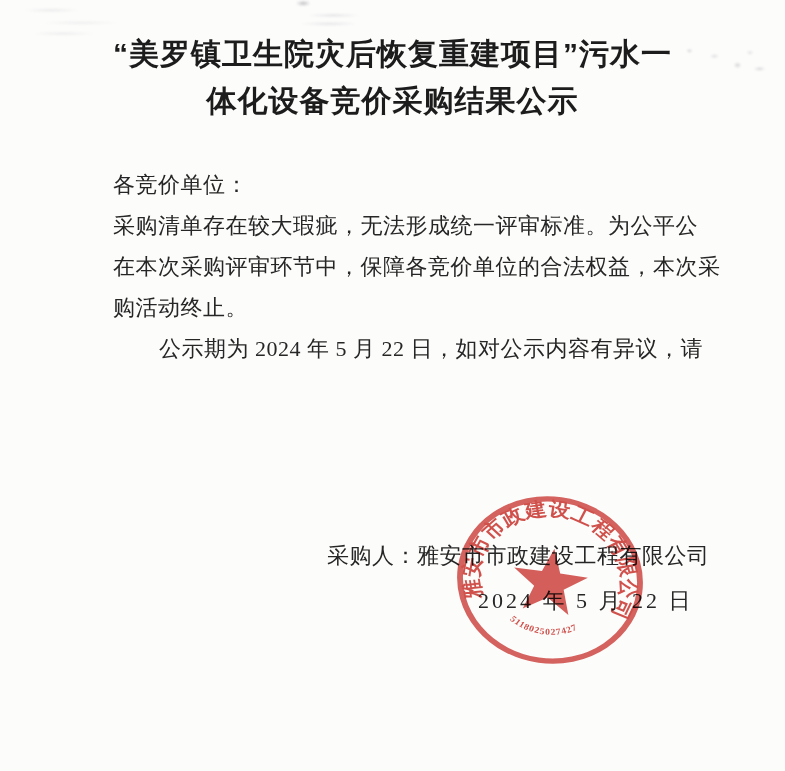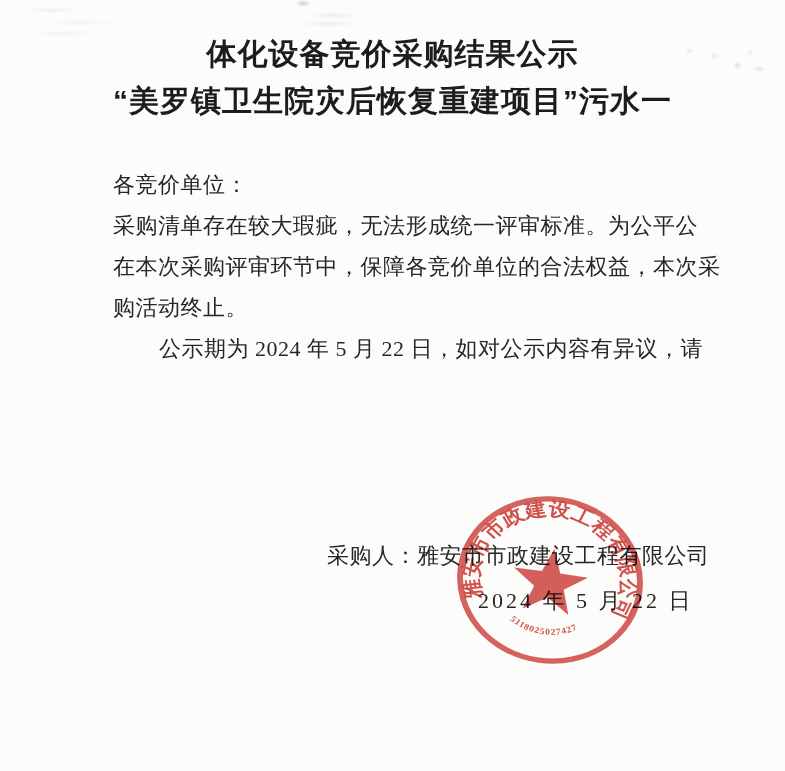--- a/index.html
+++ b/index.html
@@ -94,22 +94,22 @@
 </head>
 <body>
 
 <div class="page">
 
   <div class="artifact artifact-tl"></div>
   <div class="artifact artifact-tc"></div>
   <div class="artifact artifact-tr"></div>
 
   <div class="doc-title">
+    <div>“美罗镇卫生院灾后恢复重建项目”污水一</div>
     <div>体化设备竞价采购结果公示</div>
-    <div>“美罗镇卫生院灾后恢复重建项目”污水一</div>
   </div>
 
   <div class="body-text">
     <div>各竞价单位：</div>
     <div>采购清单存在较大瑕疵，无法形成统一评审标准。为公平公</div>
     <div>在本次采购评审环节中，保障各竞价单位的合法权益，本次采</div>
     <div>购活动终止。</div>
     <div class="indent-para">公示期为 2024 年 5 月 22 日，如对公示内容有异议，请</div>
   </div>
 

